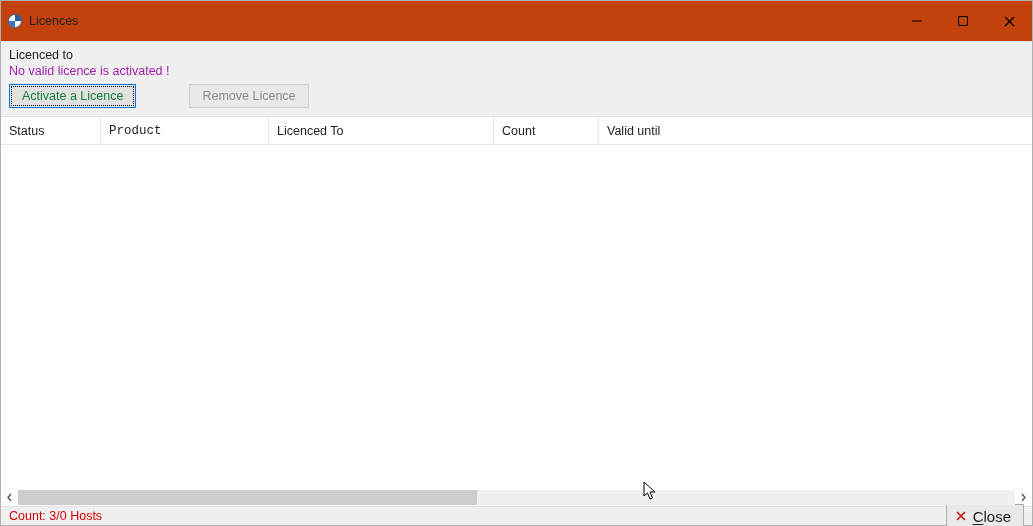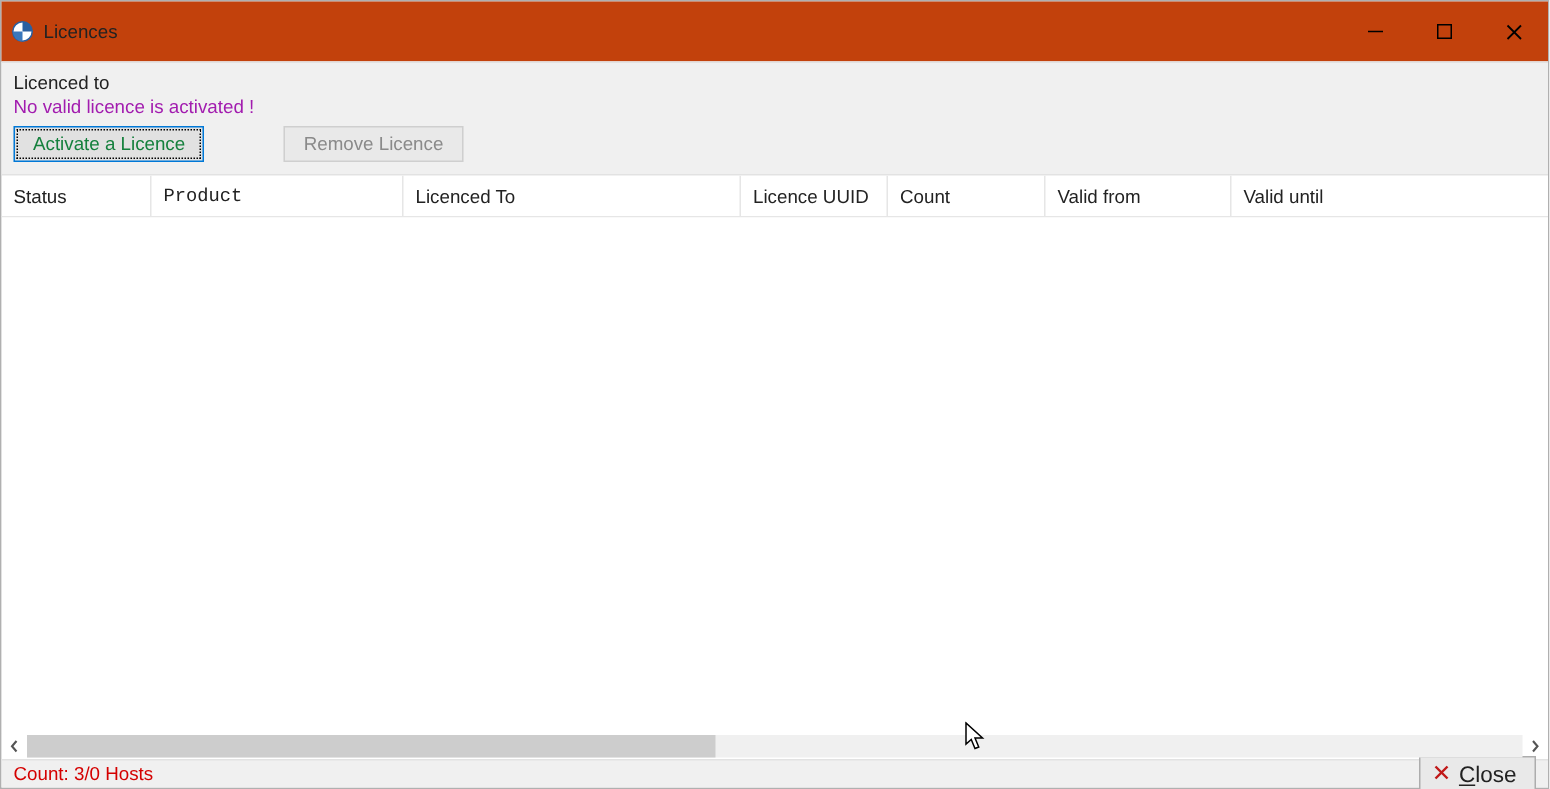--- a/index.html
+++ b/index.html
@@ -205,23 +205,21 @@
       <div class="btn focused">Activate a Licence</div>
       <div class="btn disabled">Remove Licence</div>
     </div>
   </div>
 
   <div class="table-area">
     <div class="thead" id="thead">
         <div class="th" style="width: 100px;">Status</div>
         <div class="th" style="width: 168px; font-family: Liberation Mono, monospace;">Product</div>
         <div class="th" style="width: 225px;">Licenced To</div>
-        <div class="th" style="width: 98px;">Licence UUID</div>
         <div class="th" style="width: 105px;">Count</div>
-        <div class="th" style="width: 124px;">Valid from</div>
         <div class="th" style="width: 83px;">Valid until</div>
       </div>
     <div class="tbody"></div>
     <div class="hscroll">
       <div class="arrow">
         <svg width="7" height="9" viewBox="0 0 7 9">
             <polyline points="5,1 2,4.5 5,8" fill="none" stroke="#555" stroke-width="1.4"></polyline>
           </svg>
       </div>
       <div class="track">

